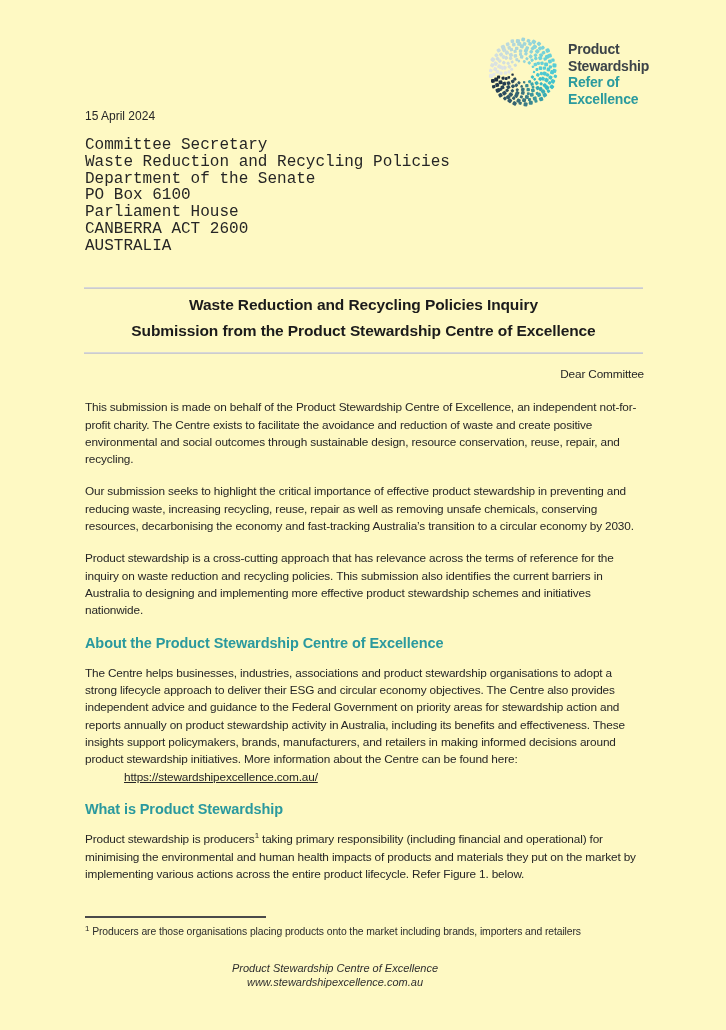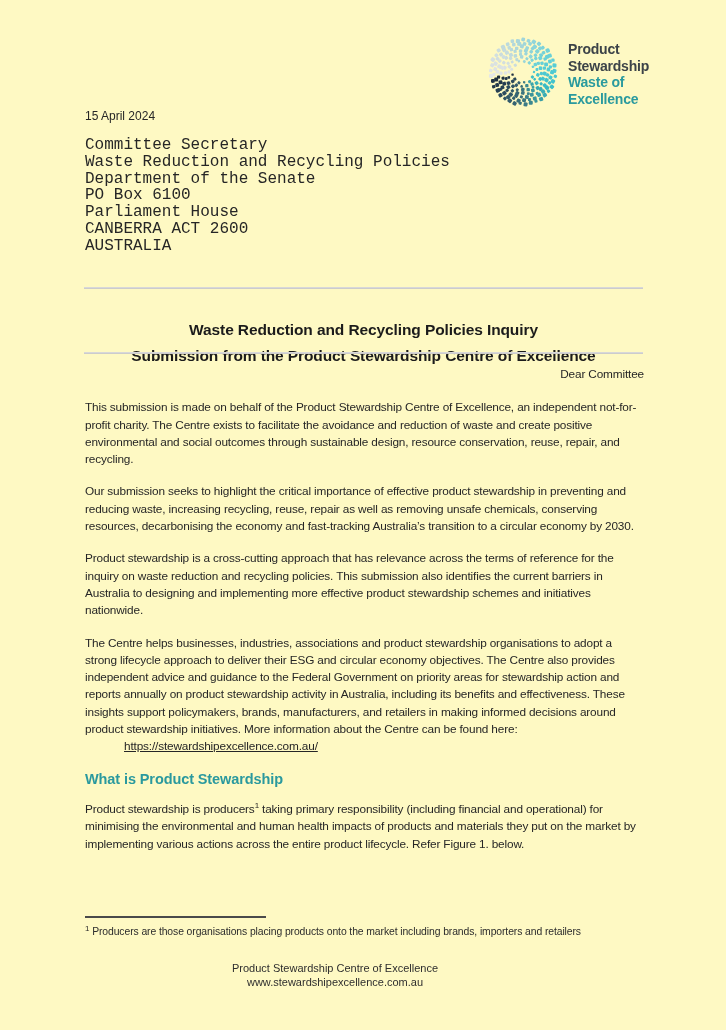--- a/index.html
+++ b/index.html
@@ -19,34 +19,34 @@
   .logo-text .dark{color:#3c4348;}
   .logo-text .teal{color:#2a9a9e;}
   
   .date{position:absolute;top:108px;left:85px;font-size:12px;line-height:16px;}
   .address{position:absolute;top:137px;left:85px;font-size:16px;line-height:16.8px;font-family:Liberation Mono, monospace;}
   
   .rule{position:absolute;left:84px;width:559px;height:2px;background:linear-gradient(#dedede,#c6c6c6);}
   .rule-top{top:287px;}
   .rule-bottom{top:352px;}
   .doc-title{position:absolute;top:292px;left:84px;width:559px;text-align:center;
-    font-size:15.5px;font-weight:700;color:#1b1b1b;line-height:26px;letter-spacing:-0.1px;margin-top:25px;}
+    font-size:15.5px;font-weight:700;color:#1b1b1b;line-height:26px;letter-spacing:-0.1px;}
   
   .content{position:absolute;top:366px;left:85px;width:559px;font-size:11.8px;line-height:17.3px;letter-spacing:-0.15px;}
   .content p{margin:0 0 15px 0;}
   .content p.salutation{margin-bottom:16px;text-align:right;}
   .content h2{margin:4px 0 13px 0;font-size:14.5px;font-weight:700;color:#2a999e;letter-spacing:-0.1px;}
   .content a{color:#262626;text-decoration:underline;cursor:pointer;padding-left:39px;}
   sup{font-size:8px;line-height:0;vertical-align:super;}
   
   .footnote-rule{position:absolute;top:916px;left:85px;width:181px;height:1.5px;background:#4a4a4a;}
   .footnote{position:absolute;top:925px;left:85px;width:559px;font-size:10.4px;line-height:14px;color:#2c2c2c;letter-spacing:-0.1px;}
   
   .page-footer{position:absolute;top:961px;left:0;width:670px;text-align:center;
-    font-size:11px;line-height:14px;color:#2e2e2e;}
+    font-size:11px;line-height:14px;color:#2e2e2e;font-style:italic;}
 </style>
 </head>
 <body>
 
 <div class="page">
 
   <div class="logo">
     <div class="logo-spiral">
       <svg id="spiral-svg" width="72" height="72" viewBox="0 0 72 72" xmlns="http://www.w3.org/2000/svg">
           <rect x="45.89" y="34.89" width="2.21" height="2.21" rx="0.62" transform="rotate(15.0 47.0 36.0)" fill="hsl(184,60%,57%)"></rect>
@@ -222,21 +222,21 @@
           <rect x="63.88" y="43.32" width="4.05" height="4.05" rx="1.13" transform="rotate(392.4 65.9 45.3)" fill="hsl(184,58%,53%)"></rect>
           <rect x="62.92" y="48.80" width="3.95" height="3.95" rx="1.11" transform="rotate(402.1 64.9 50.8)" fill="hsl(184,56%,51%)"></rect>
           <rect x="59.99" y="53.57" width="3.09" height="3.09" rx="0.86" transform="rotate(411.8 61.5 55.1)" fill="hsl(184,54%,49%)"></rect>
           <rect x="55.82" y="57.02" width="4.00" height="4.00" rx="1.12" transform="rotate(421.5 57.8 59.0)" fill="hsl(184,51%,47%)"></rect>
           <rect x="52.09" y="61.09" width="4.00" height="4.00" rx="1.12" transform="rotate(431.3 54.1 63.1)" fill="hsl(184,48%,44%)"></rect>
         </svg>
     </div>
     <div class="logo-text">
       <div class="dark">Product</div>
       <div class="dark">Stewardship</div>
-      <div class="teal">Waste of</div>
+      <div class="teal">Refer of</div>
       <div class="teal">Excellence</div>
     </div>
   </div>
 
   <div class="date">15 April 2024</div>
 
   <div class="address">
     <div>Committee Secretary</div>
     <div>Waste Reduction and Recycling Policies</div>
     <div>Department of the Senate</div>
@@ -252,20 +252,21 @@
     <div>Submission from the Product Stewardship Centre of Excellence</div>
   </div>
   <div class="rule rule-bottom"></div>
 
   <div class="content">
     <p class="salutation">Dear Committee</p>
     <p>This submission is made on behalf of the Product Stewardship Centre of Excellence, an independent not-for-profit charity. The Centre exists to facilitate the avoidance and reduction of waste and create positive environmental and social outcomes through sustainable design, resource conservation, reuse, repair, and recycling.</p>
     <p>Our submission seeks to highlight the critical importance of effective product stewardship in preventing and reducing waste, increasing recycling, reuse, repair as well as removing unsafe chemicals, conserving resources, decarbonising the economy and fast-tracking Australia’s transition to a circular economy by 2030.</p>
     <p>Product stewardship is a cross-cutting approach that has relevance across the terms of reference for the inquiry on waste reduction and recycling policies.  This submission also identifies the current barriers in Australia to designing and implementing more effective product stewardship schemes and initiatives nationwide.</p>
 
+    <h2>About the Product Stewardship Centre of Excellence</h2>
     <p><span>The Centre helps businesses, industries, associations and product stewardship organisations to adopt a strong lifecycle approach to deliver their ESG and circular economy objectives. The Centre also provides independent advice and guidance to the Federal Government on priority areas for stewardship action and reports annually on product stewardship activity in Australia, including its benefits and effectiveness. These insights support policymakers, brands, manufacturers, and retailers in making informed decisions around product stewardship initiatives.  More information about the Centre can be found here: </span><a>https://stewardshipexcellence.com.au/</a></p>
 
     <h2>What is Product Stewardship</h2>
     <p><span>Product stewardship is producers</span><sup>1</sup><span> taking primary responsibility (including financial and operational) for minimising the environmental and human health impacts of products and materials they put on the market by implementing various actions across the entire product lifecycle. Refer Figure 1. below.</span></p>
   </div>
 
   <div class="footnote-rule"></div>
   <div class="footnote"><sup>1</sup><span> Producers are those organisations placing products onto the market including brands, importers and retailers</span></div>
 
   <div class="page-footer">

